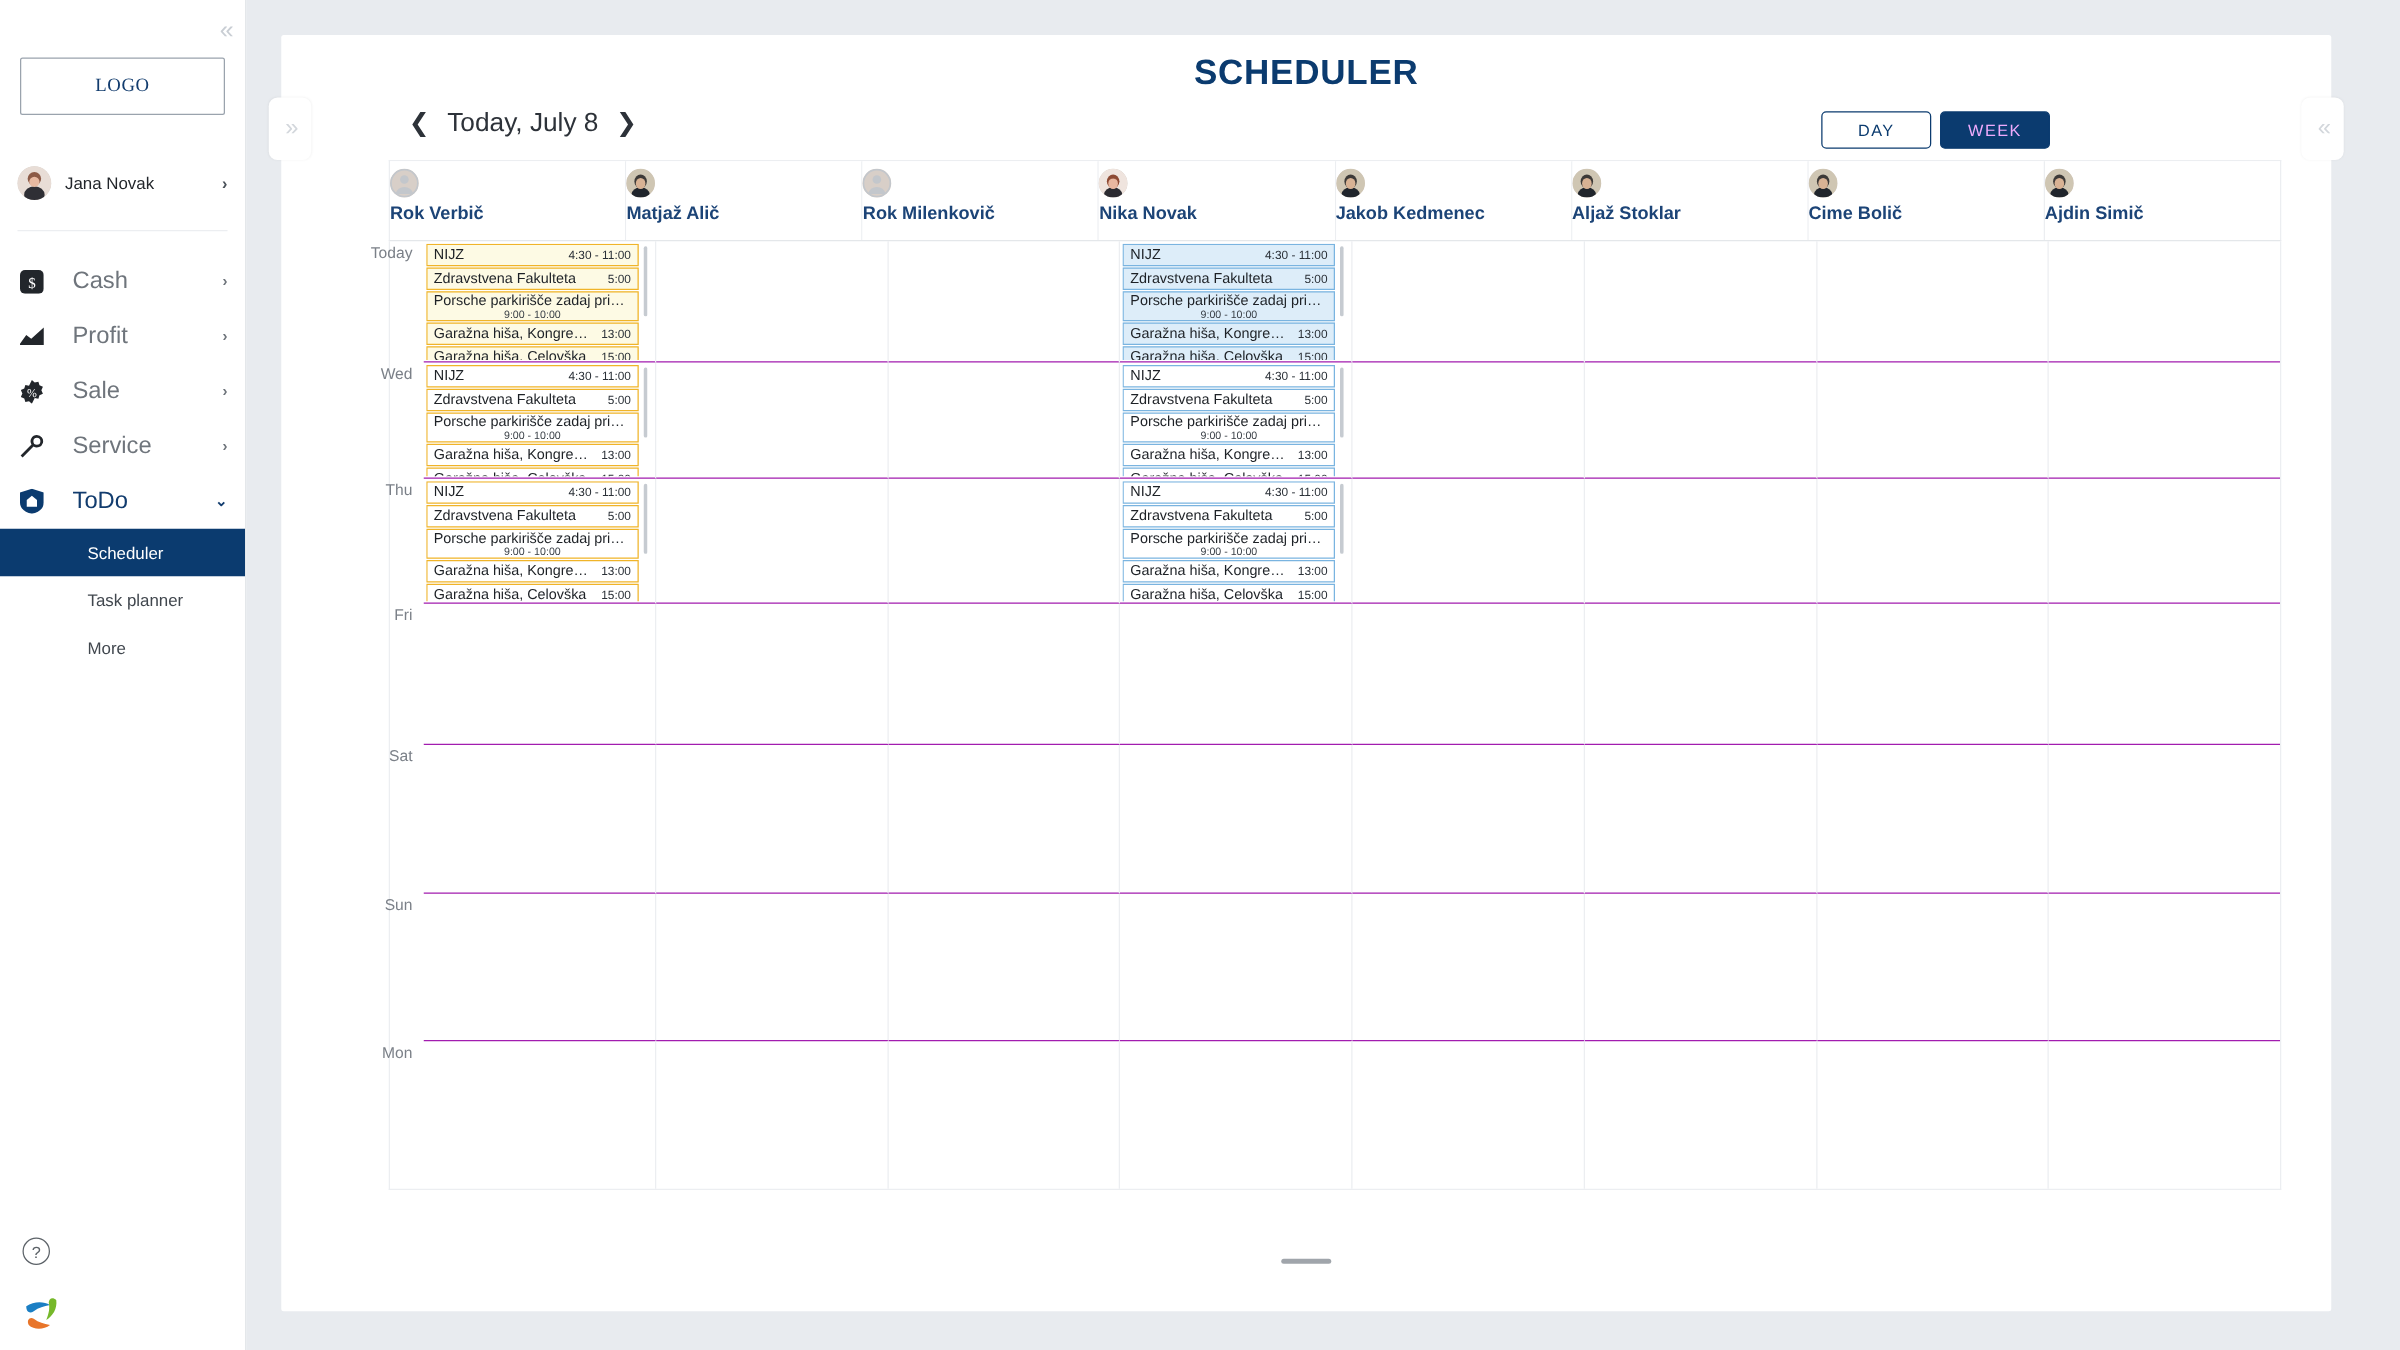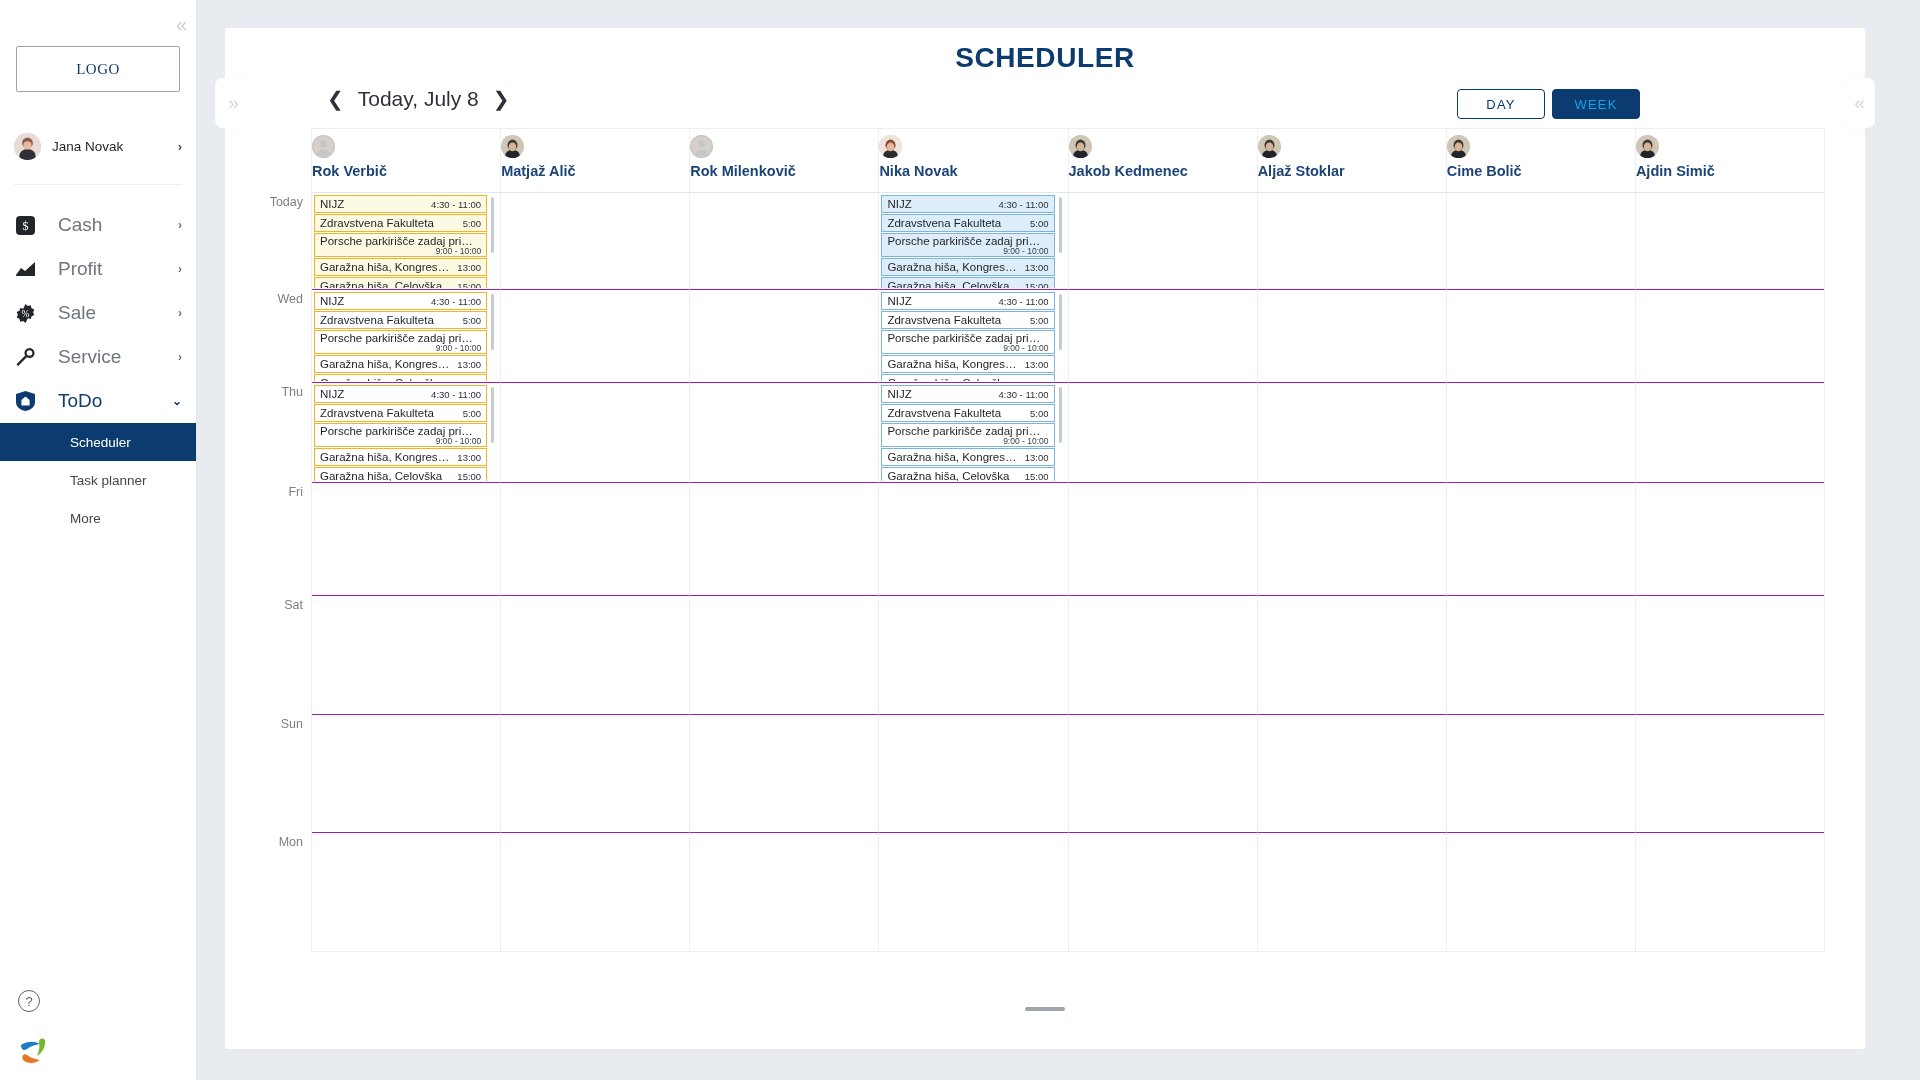--- a/index.html
+++ b/index.html
@@ -78,21 +78,21 @@
   }
   .nav-arrow { color: #2d3239; font-size: 20px; cursor: pointer; line-height: 1; font-weight: 500; }
   .date-text { font-size: 21px; color: #2d3239; }
   .view-btns { position: absolute; right: 225px; top: 6px; display: flex; gap: 7px; justify-content: flex-end; }
   .vbtn {
     min-width: 88px; height: 30px; border-radius: 4px;
     display: flex; align-items: center; justify-content: center;
     font-size: 13px; letter-spacing: 1.2px; cursor: pointer;
   }
   .vbtn.outline { border: 1.3px solid #0b3b6f; color: #0b3b6f; background: #fff; }
-  .vbtn.filled { background: #0b3b6f; color: #0ea5e9; border: 1.3px solid #0b3b6f; }
+  .vbtn.filled { background: #0b3b6f; color: #f0abfc; border: 1.3px solid #0b3b6f; }
 
   .edge-tab {
     position: absolute; width: 34px; height: 50px;
     background: #fff; border-radius: 7px;
     display: flex; align-items: center; justify-content: center;
     color: #d3d7dc; font-size: 19px; letter-spacing: -3px; cursor: pointer;
     box-shadow: 0 0 2px rgba(0,0,0,.05);
   }
   .edge-tab.left { left: -10px; top: 50px; }
   .edge-tab.right { right: -10px; top: 50px; }
@@ -103,21 +103,21 @@
   .head-cell {
     flex: 1 1 0; height: 63px; border-right: 1px solid #eceef1;
     display: flex; flex-direction: column; justify-content: flex-start;
     padding-top: 6px; background: #fff;
   }
   .head-cell:last-child { border-right: none; }
   .avatar.md { width: 23px; height: 23px; }
   .head-name { margin-top: 5px; font-size: 14.5px; font-weight: bold; color: #1c4477; }
 
   .body-rows { border-left: 1px solid #eceef1; border-right: 1px solid #eceef1;
-               border-bottom: 1px solid #eceef1; position: relative; }
+               border-bottom: 1px solid #eceef1; position: relative; padding-left: 27px; }
   .day-row { display: flex; position: relative; }
   .day-row .cell { flex: 1 1 0; border-right: 1px solid #eceef1; border-bottom: 1px solid #a21caf; position: relative; }
   .day-row .cell:last-child { border-right: none; }
   .day-row:last-child .cell { border-bottom: none; }
   .day-label {
     position: absolute; right: 100%; margin-right: 9px; top: 2px;
     font-size: 12.5px; color: #7b8088; white-space: nowrap;
   }
 
   
@@ -131,21 +131,21 @@
     margin-bottom: 1px; padding: 0 5px; position: relative;
   }
   .ev.today { background: #fdfae4; }
   .ev.blue { border-color: #7ab4e0; background: #ffffff; }
   .ev.blue.today { background: #ddedf9; }
   .ev-title {
     font-size: 11.5px; color: #1d2126; white-space: nowrap;
     overflow: hidden; text-overflow: ellipsis; flex: 1;
   }
   .ev-time { font-size: 9.5px; color: #2b3138; margin-left: 6px; flex: 0 0 auto; }
-  .ev.tall { height: 24px; flex-direction: column; align-items: flex-end; justify-content: center; padding-top: 1px; }
+  .ev.tall { height: 24px; flex-direction: column; align-items: center; justify-content: center; padding-top: 1px; }
   .ev.tall .ev-title { font-size: 11.5px; line-height: 12px; width: 100%; }
   .ev.tall .ev-sub { font-size: 8.5px; color: #3a4047; line-height: 9px; margin-left: 0; }
   .ev-scroll {
     position: absolute; right: 0px; top: 2px; width: 3px; height: 56px;
     background: #c6cbd1; border-radius: 2px;
   }
   .drag-handle {
     position: absolute; left: 50%; transform: translateX(-50%);
     bottom: 38px; width: 40px; height: 4px; background: #a0a5ab; border-radius: 2px; cursor: grab;
   }

